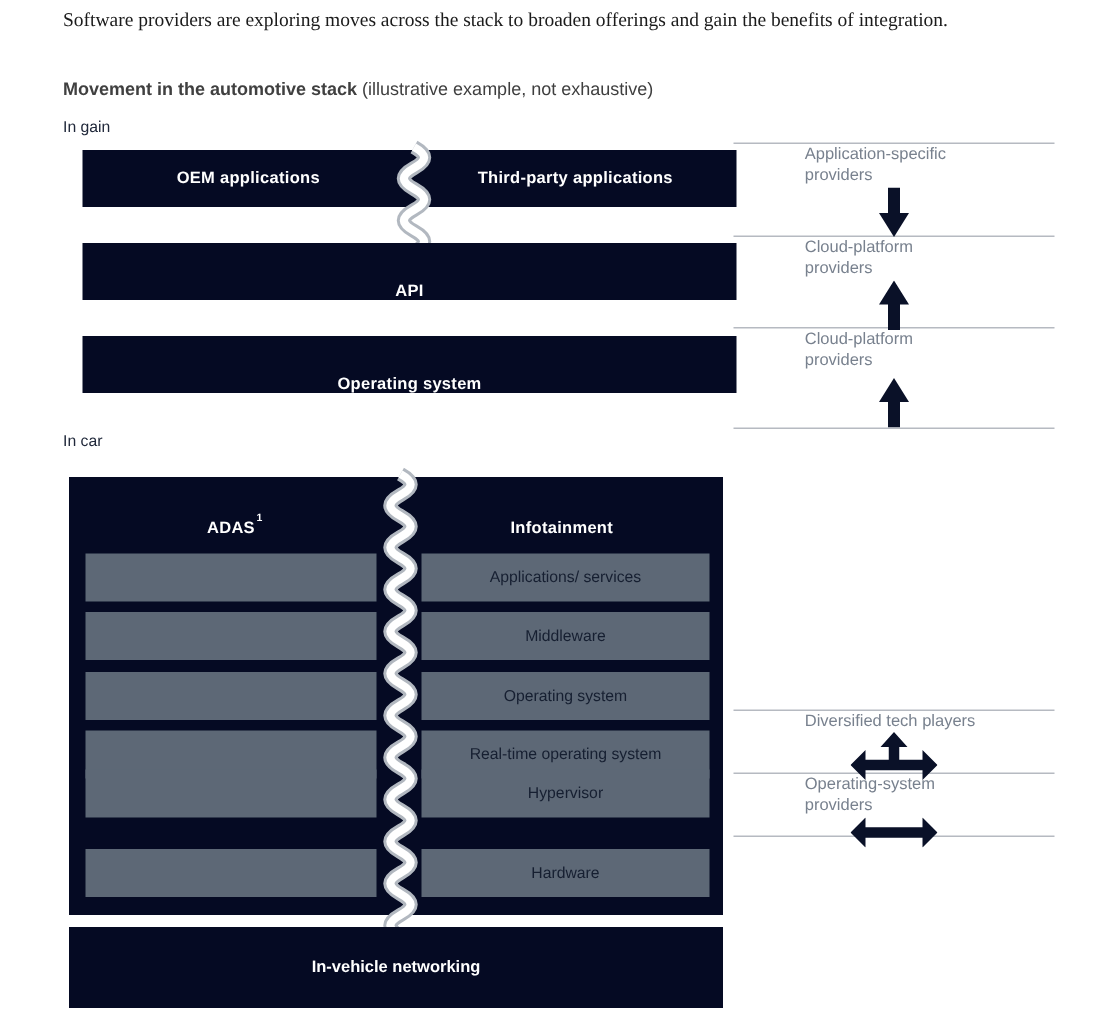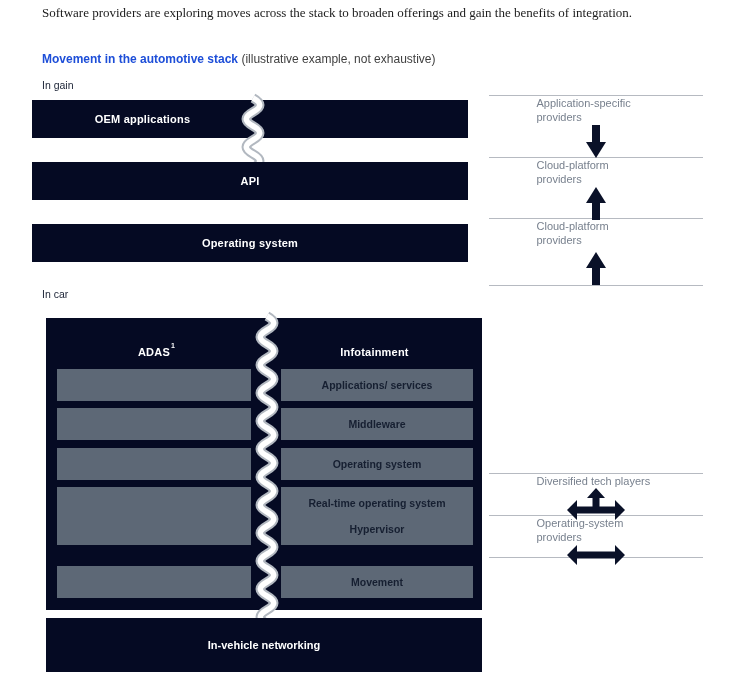--- a/index.html
+++ b/index.html
@@ -7,30 +7,30 @@
     position:relative;width:740px;height:677px;background:#ffffff;
     font-family:"Liberation Sans",sans-serif;overflow:hidden;
   }
   
   .title{
     position:absolute;left:42px;top:4px;width:676px;
     font-family:"Liberation Serif",serif;font-size:13px;line-height:1.38;
     color:#1b1b1b;font-weight:400;
   }
   .exhibit-heading{position:absolute;left:42px;top:52px;font-size:12px;color:#1d1d1d;}
-  .exhibit-heading b{font-weight:700;color:#1d4ed8;}
+  .exhibit-heading b{font-weight:700;color:#404040;}
   .exhibit-heading .note{font-weight:400;color:#3f3f3f;}
   .section-label{position:absolute;left:42px;font-size:10.5px;color:#20283a;font-weight:500;}
   #cloud-label{top:79px;}
   #car-label{top:288px;}
   
   .navy{background:#050a23;}
   .bar{
-    position:absolute;left:32px;width:436px;height:38px;
-    display:flex;align-items:center;justify-content:center;
+    position:absolute;left:55px;width:436px;height:38px;
+    display:flex;align-items:flex-end;justify-content:center;
   }
   .bar-label{color:#ffffff;font-size:11px;font-weight:700;letter-spacing:.2px;}
   #cloud-row-1{top:100px;}
   #cloud-row-2{top:162px;}
   #cloud-row-3{top:224px;}
   .split{justify-content:flex-start;}
   .half-left{width:221px;display:flex;align-items:center;justify-content:center;height:100%;}
   .half-right{width:215px;display:flex;align-items:center;justify-content:center;height:100%;}
   
   svg.wave{position:absolute;overflow:visible;pointer-events:none;}
@@ -45,21 +45,21 @@
   #adas-header{left:0;width:221px;}
   #info-header{left:221px;width:215px;}
   .car-header sup{font-size:7px;vertical-align:top;line-height:0;margin-left:1px;}
   .car-row{position:absolute;left:0;width:100%;height:32px;}
   .gray-box{
     position:absolute;height:32px;background:#5d6876;
     display:flex;align-items:center;justify-content:center;
     color:#161f31;font-size:10.5px;
   }
   .gray-box.gleft{left:11px;width:194px;}
-  .gray-box.gright{left:235px;width:192px;font-weight:bold;}
+  .gray-box.gright{left:235px;width:192px;}
   
   #networking-bar{
     position:absolute;left:46px;top:618px;width:436px;height:54px;
     display:flex;align-items:center;justify-content:center;
   }
   #networking-bar span{color:#fff;font-size:11px;font-weight:700;}
   
   .panel{position:absolute;left:489px;width:214px;border-bottom:1px solid #b6bac1;}
   #cloud-panel{top:95px;}
   #car-panel{top:445px;margin-top:28px;}
@@ -86,20 +86,23 @@
     <b>Movement in the automotive stack</b>
     <span class="note"> <span>(illustrative example, not exhaustive)</span></span>
   </div>
 
   <div class="section-label" id="cloud-label">In gain</div>
 
   <div class="bar navy split" id="cloud-row-1">
     <div class="half-left">
       <span class="bar-label">OEM applications</span>
     </div>
+    <div class="half-right">
+      <span class="bar-label">Third-party applications</span>
+    </div>
     <svg class="wave" width="20" height="58" style="left:211px;top:-2px;">
       <path class="outer" d="M10 0 c9 5 9 9 0 14 c-9 5 -9 9 0 14 c9 5 9 9 0 14 c-9 5 -9 9 0 14 c9 5 9 9 0 14 c-9 5 -9 9 0 14"></path>
         <path class="inner" d="M10 0 c9 5 9 9 0 14 c-9 5 -9 9 0 14 c9 5 9 9 0 14 c-9 5 -9 9 0 14 c9 5 9 9 0 14 c-9 5 -9 9 0 14"></path>
     </svg>
   </div>
 
   <div class="bar navy" id="cloud-row-2">
     <span class="bar-label">API</span>
   </div>
 
@@ -162,21 +165,21 @@
     </div>
     <div class="car-row" style="top:195px">
       <div class="gray-box gleft"></div>
       <div class="gray-box gright">
           <span>Hypervisor</span>
         </div>
     </div>
     <div class="car-row" style="top:248px">
       <div class="gray-box gleft"></div>
       <div class="gray-box gright">
-          <span>Movement</span>
+          <span>Hardware</span>
         </div>
     </div>
 
     <svg class="wave" width="20" height="296" style="left:211px;top:-2px;">
       <path class="outer" d="M10 0 c9 5 9 9 0 14 c-9 5 -9 9 0 14 c9 5 9 9 0 14 c-9 5 -9 9 0 14 c9 5 9 9 0 14 c-9 5 -9 9 0 14 c9 5 9 9 0 14 c-9 5 -9 9 0 14 c9 5 9 9 0 14 c-9 5 -9 9 0 14 c9 5 9 9 0 14 c-9 5 -9 9 0 14 c9 5 9 9 0 14 c-9 5 -9 9 0 14 c9 5 9 9 0 14 c-9 5 -9 9 0 14 c9 5 9 9 0 14 c-9 5 -9 9 0 14 c9 5 9 9 0 14 c-9 5 -9 9 0 14 c9 5 9 9 0 14 c-9 5 -9 9 0 14"></path>
         <path class="inner" d="M10 0 c9 5 9 9 0 14 c-9 5 -9 9 0 14 c9 5 9 9 0 14 c-9 5 -9 9 0 14 c9 5 9 9 0 14 c-9 5 -9 9 0 14 c9 5 9 9 0 14 c-9 5 -9 9 0 14 c9 5 9 9 0 14 c-9 5 -9 9 0 14 c9 5 9 9 0 14 c-9 5 -9 9 0 14 c9 5 9 9 0 14 c-9 5 -9 9 0 14 c9 5 9 9 0 14 c-9 5 -9 9 0 14 c9 5 9 9 0 14 c-9 5 -9 9 0 14 c9 5 9 9 0 14 c-9 5 -9 9 0 14 c9 5 9 9 0 14 c-9 5 -9 9 0 14"></path>
     </svg>
   </div>
 
   <div class="panel" id="car-panel">

